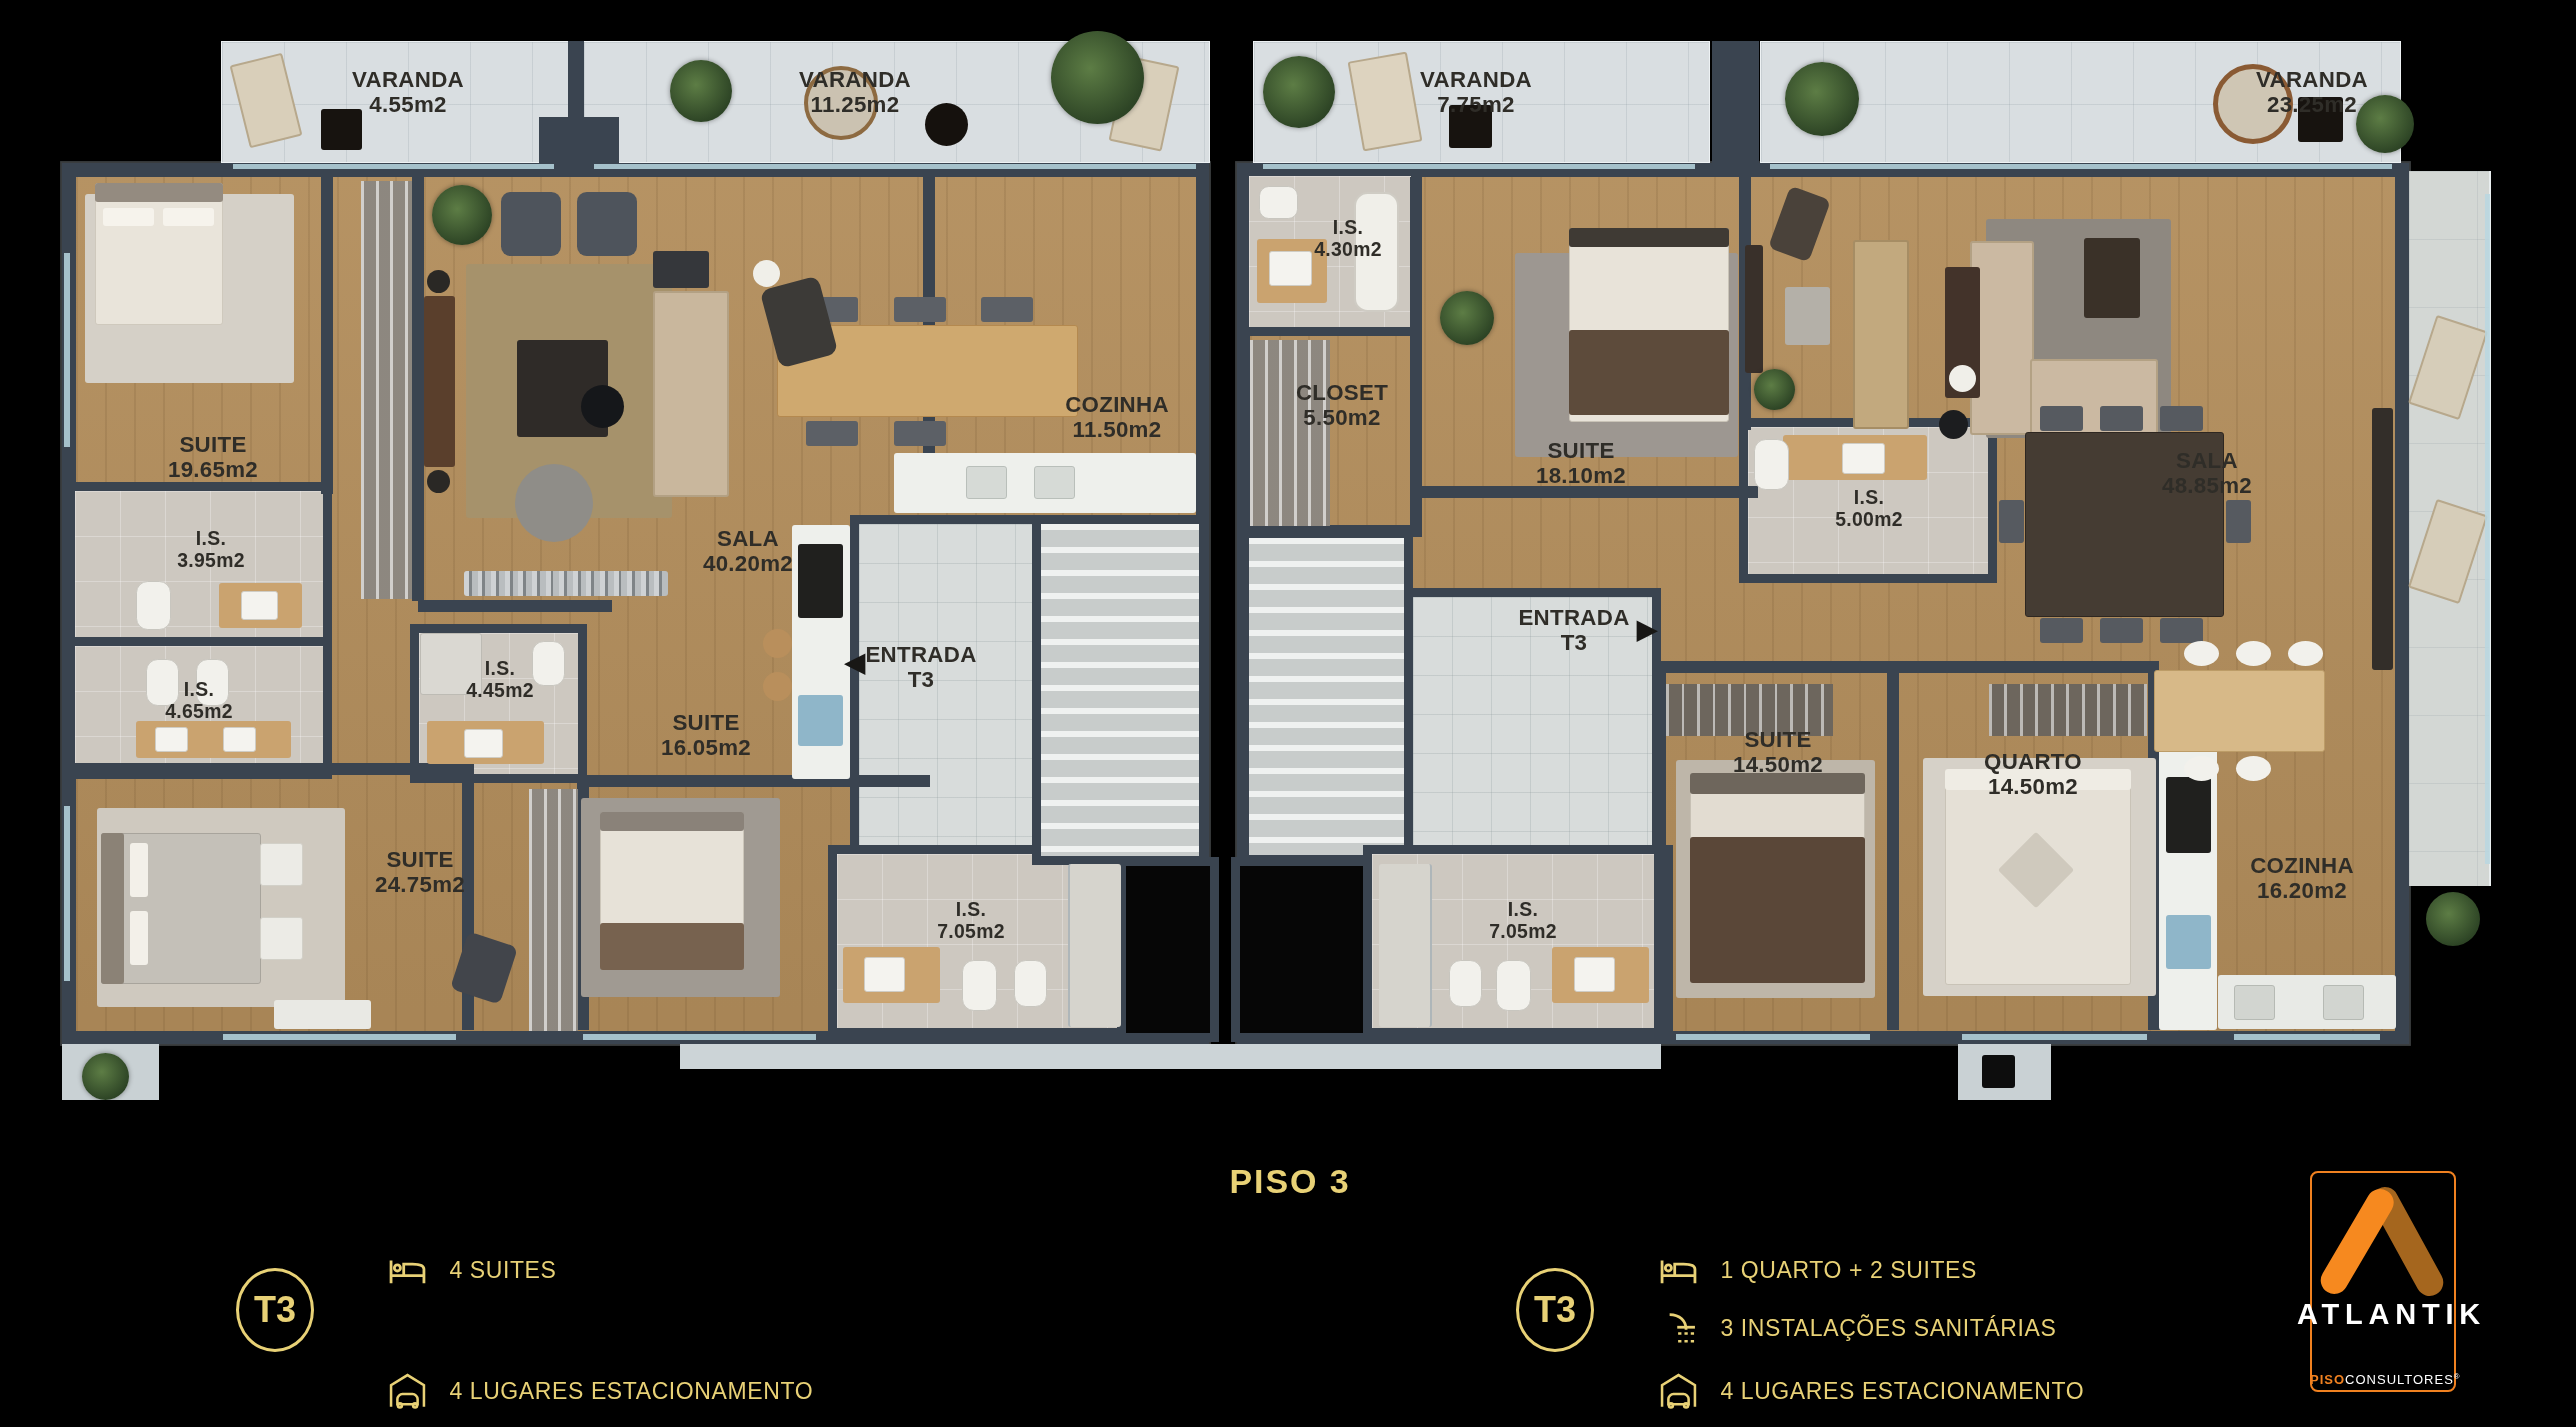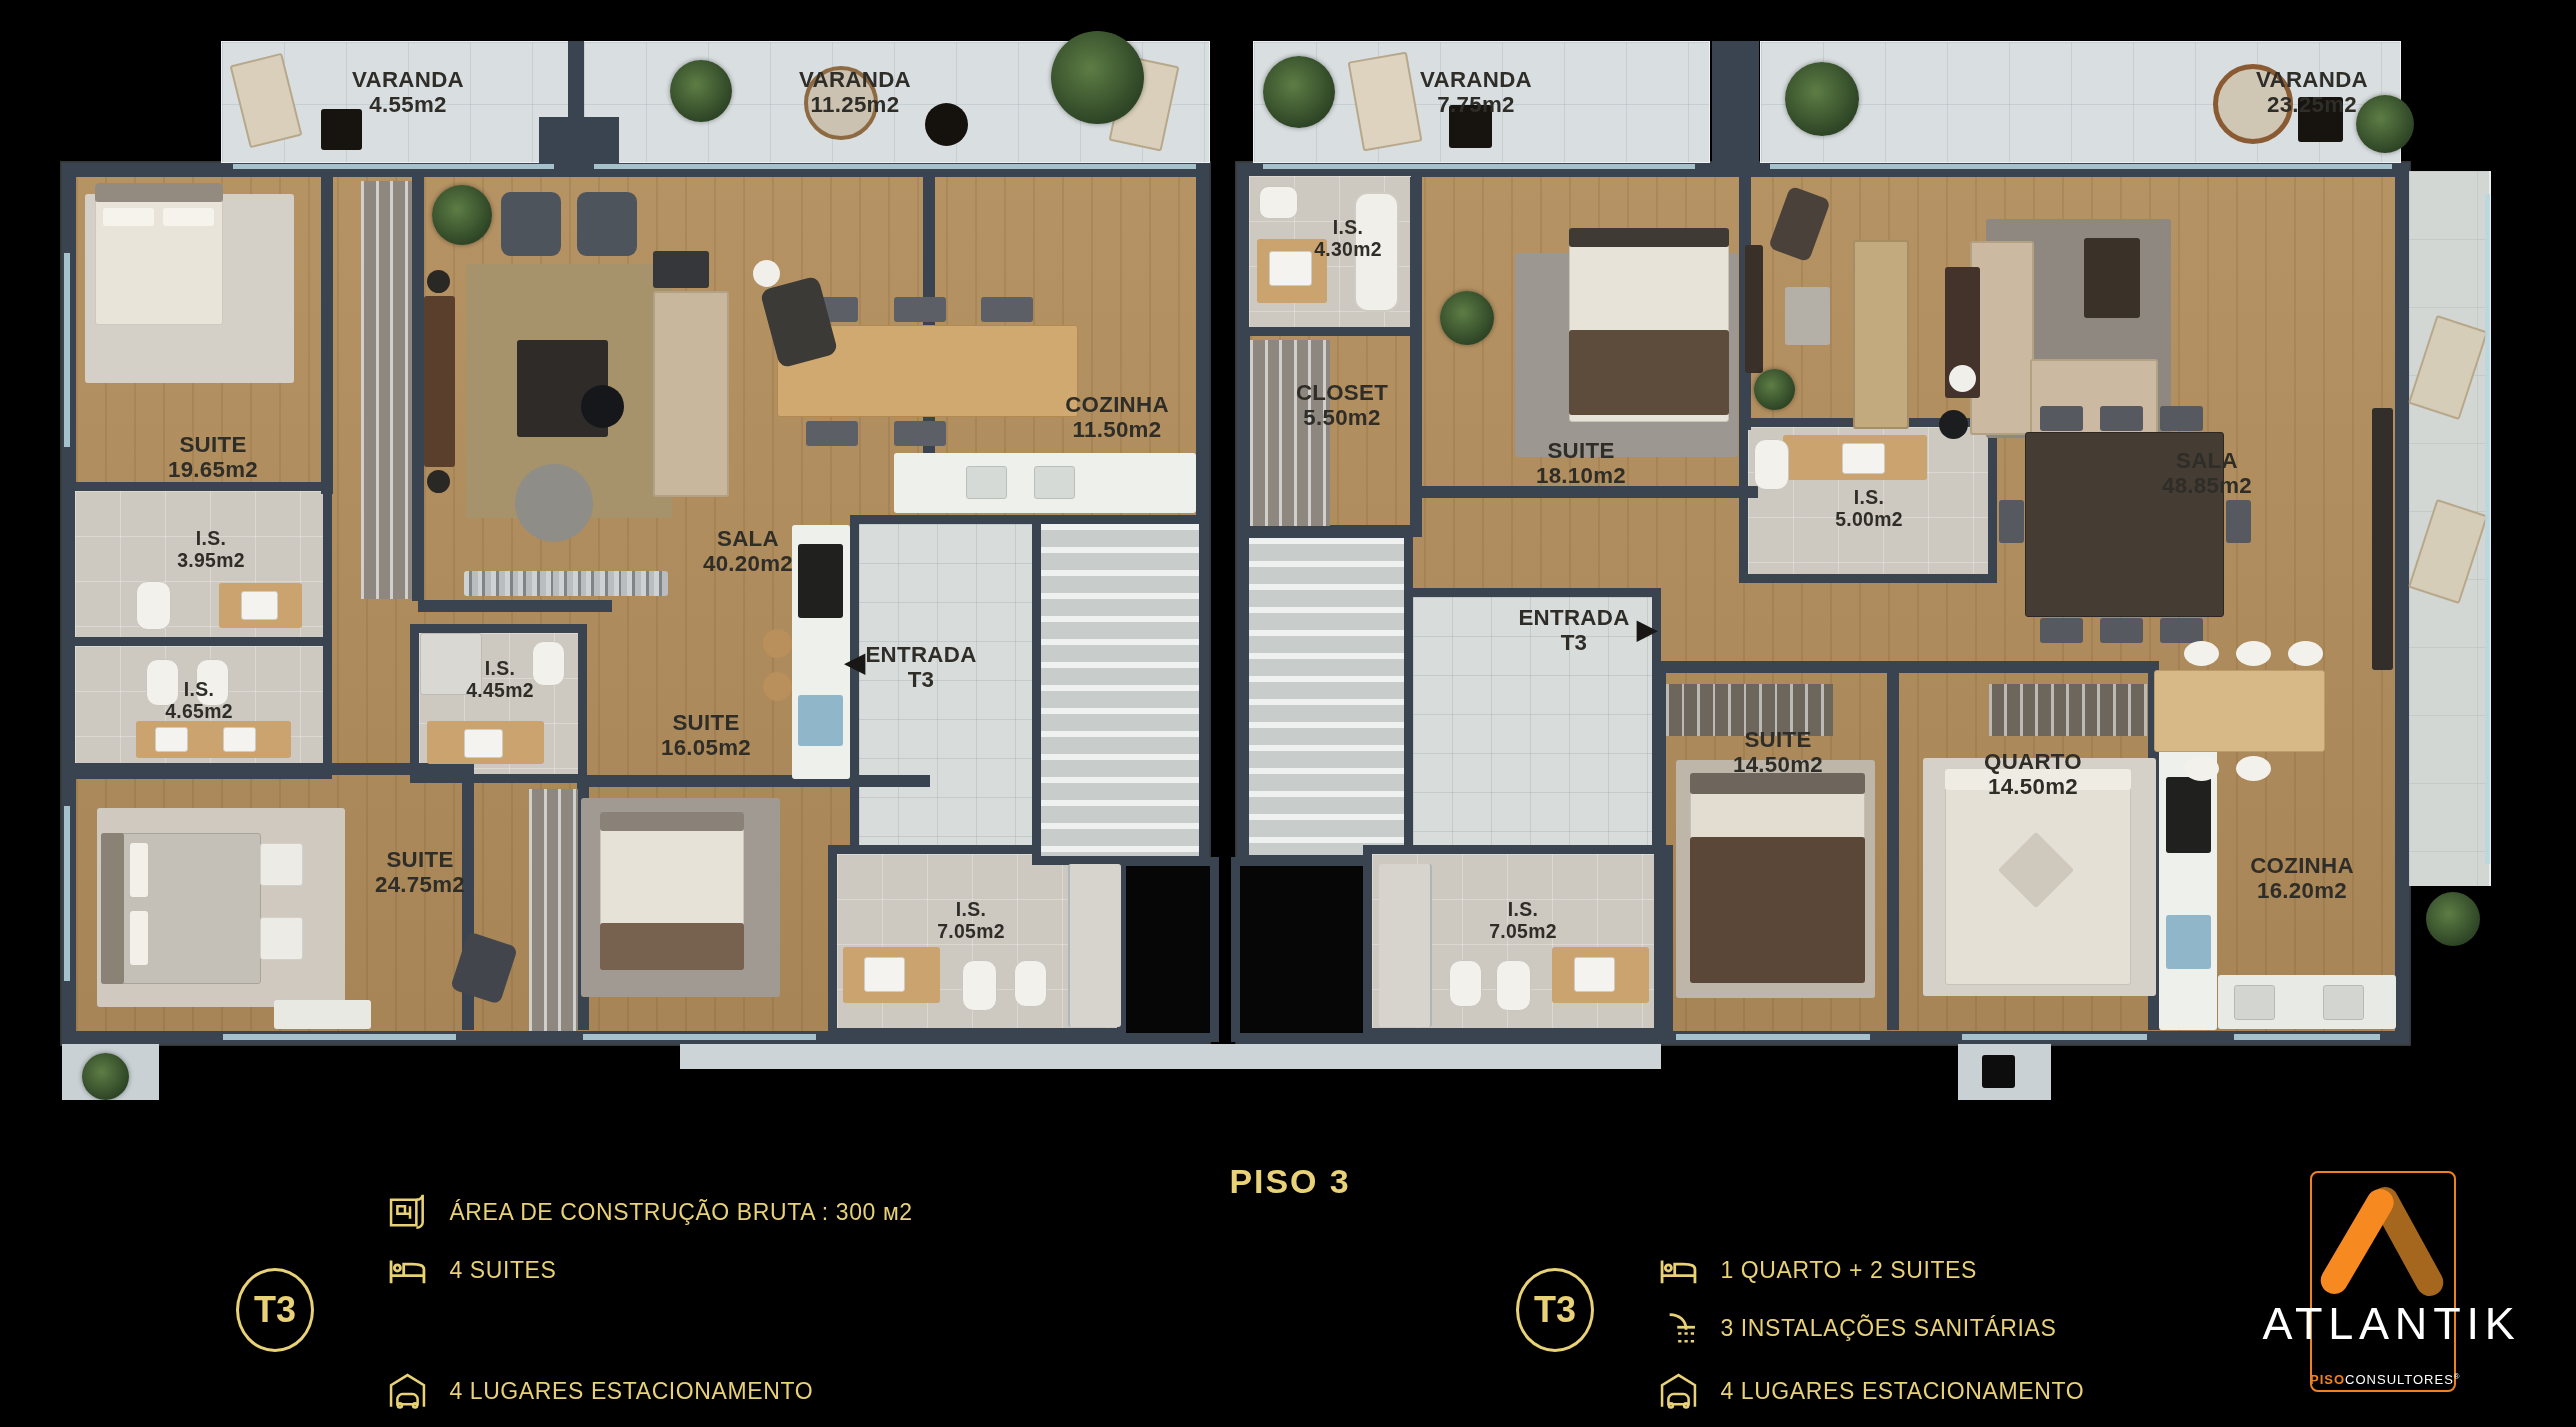--- a/index.html
+++ b/index.html
@@ -58,21 +58,21 @@
   .t3-badge { position:absolute; width:78px; height:84px; border:3.9px solid #e8d176; border-radius:50%;
               display:flex; align-items:center; justify-content:center; color:#e8d176; font-size:36px; font-weight:700; }
   .leg-row { position:absolute; height:47px; display:flex; align-items:center; gap:19.4px; }
   .leg-ico { width:45px; height:45px; flex:0 0 45px; display:flex; align-items:center; justify-content:center; }
   .leg-txt { color:#e8d176; font-size:23px; letter-spacing:0.6px; white-space:nowrap; }
 
   
   .logo-box { position:absolute; left:2310px; top:1171px; width:146px; height:221px;
               border:2.9px solid #f08120; border-radius:7.8px; }
   .logo-brand { position:absolute; left:2246px; top:1298px; width:291px; text-align:center; color:#fff;
-                font-size:45px; letter-spacing:5.8px; font-weight:400; }
+                font-size:29px; letter-spacing:5.8px; font-weight:700; }
   .logo-sub { position:absolute; left:2310px; top:1372px; width:146px; text-align:center; font-size:13px;
               letter-spacing:1px; color:#fff; white-space:nowrap; }
   .logo-sub b { color:#f08120; }
   .logo-sub sup { font-size:7.8px; }
 </style>
 </head>
 <body>
 
 <div id="stage">
 
@@ -402,30 +402,20 @@
       <span>COZINHA</span>
       <span>16.20m2</span>
     </div>
 
   <div class="piso-title" style="left:1290px;top:1181px">PISO 3</div>
 
   <div class="t3-badge" style="left:236px;top:1268px">
       <span>T3</span>
     </div>
 
-  <div class="leg-row" style="left:385px;top:1189px">
-    <span class="leg-ico">
-        <svg width="43" height="43" viewBox="0 0 34 34" fill="none" stroke="#e8d176" stroke-width="2">
-          <path d="M4 7h20v20H4z"></path>
-          <path d="M24 7c3 0 5-2 5-4v22c0 2-2 4-5 4"></path>
-          <path d="M9 12h6v6H9zM9 18h10M19 12v10"></path>
-        </svg>
-      </span>
-    <span class="leg-txt">ÁREA DE CONSTRUÇÃO BRUTA :  300 м2</span>
-  </div>
   <div class="leg-row" style="left:385px;top:1247px">
     <span class="leg-ico">
         <svg width="43" height="43" viewBox="0 0 34 34" fill="none" stroke="#e8d176" stroke-width="2.2">
           <path d="M4 9v18M4 21h26v6M30 21v-5c0-3-4-4-9-4h-7v9"></path>
           <circle cx="9" cy="15" r="2.4"></circle>
         </svg>
       </span>
     <span class="leg-txt">4 SUITES</span>
   </div>
   <div class="leg-row" style="left:385px;top:1368px">

